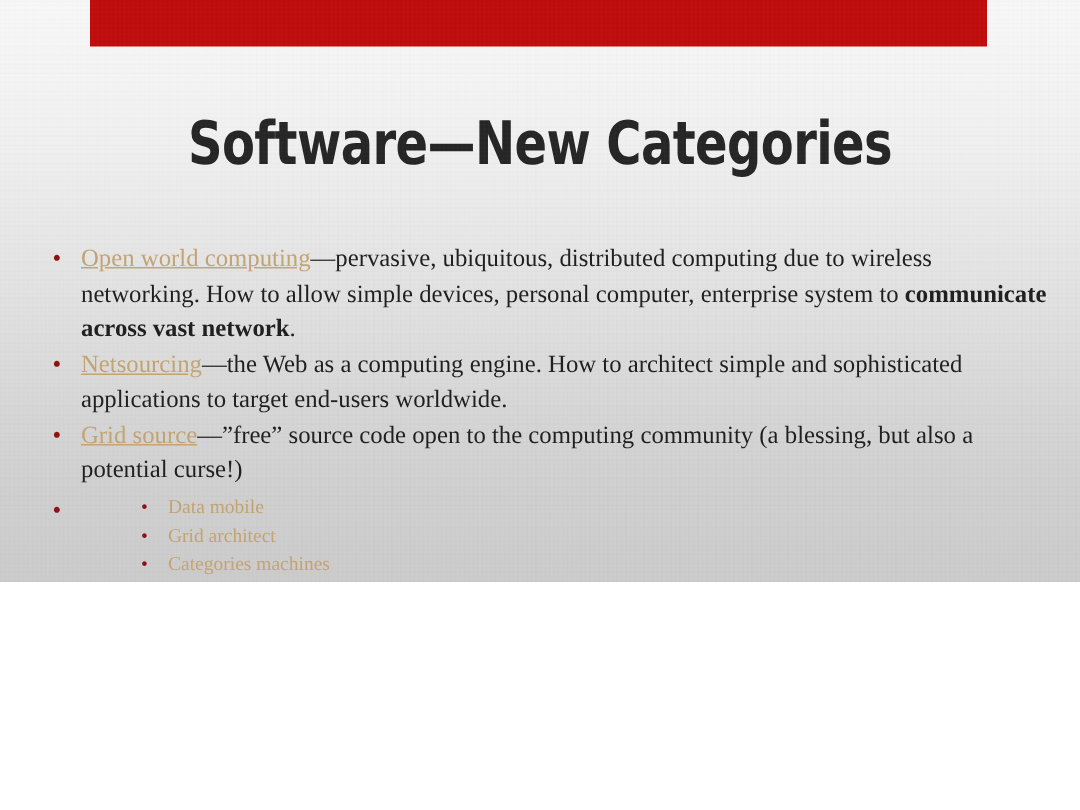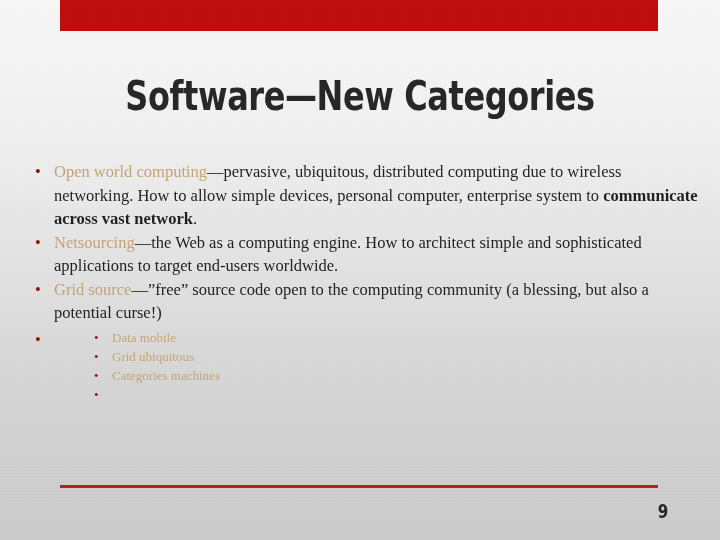--- a/index.html
+++ b/index.html
@@ -4,21 +4,21 @@
 <title>Slide</title>
 <style>
   html, body {
     margin: 0;
     padding: 0;
     background: #ffffff;
   }
   #slide {
     position: relative;
     width: 720px;
-    height: 540px;
+    height: 388px;
     overflow: hidden;
     background:
       linear-gradient(to bottom,
         #f7f7f7 0%,
         #f4f4f4 12%,
         #efefef 26%,
         #e6e6e6 42%,
         #dddddd 58%,
         #d5d5d5 72%,
         #cfcfcf 85%,
@@ -106,21 +106,21 @@
   }
   ul.lvl2 > li > .b2 {
     position: absolute;
     left: 2px;
     top: 0;
     color: #8f1111;
     font-size: 13px;
     line-height: 19px;
   }
 
-  .gold { color: #c3a474; }
+  .gold { color: #c3a474; text-decoration: underline; }
   .bold { font-weight: 700; }
 
   #bottom-rule {
     position: absolute;
     left: 60px;
     top: 485px;
     width: 598px;
     height: 3px;
     background: #b3201f;
   }
@@ -163,21 +163,21 @@
       </li>
 
       <li>
         <span class="b1">•</span>
 
         <ul class="lvl2">
           <li>
             <span class="b2">•</span><span>Data mobile</span>
           </li>
           <li>
-            <span class="b2">•</span><span>Grid ubiquitous</span>
+            <span class="b2">•</span><span>Grid architect</span>
           </li>
           <li>
             <span class="b2">•</span><span>Categories machines</span>
           </li>
           <li>
             <span class="b2">•</span>
           </li>
         </ul>
       </li>
 

